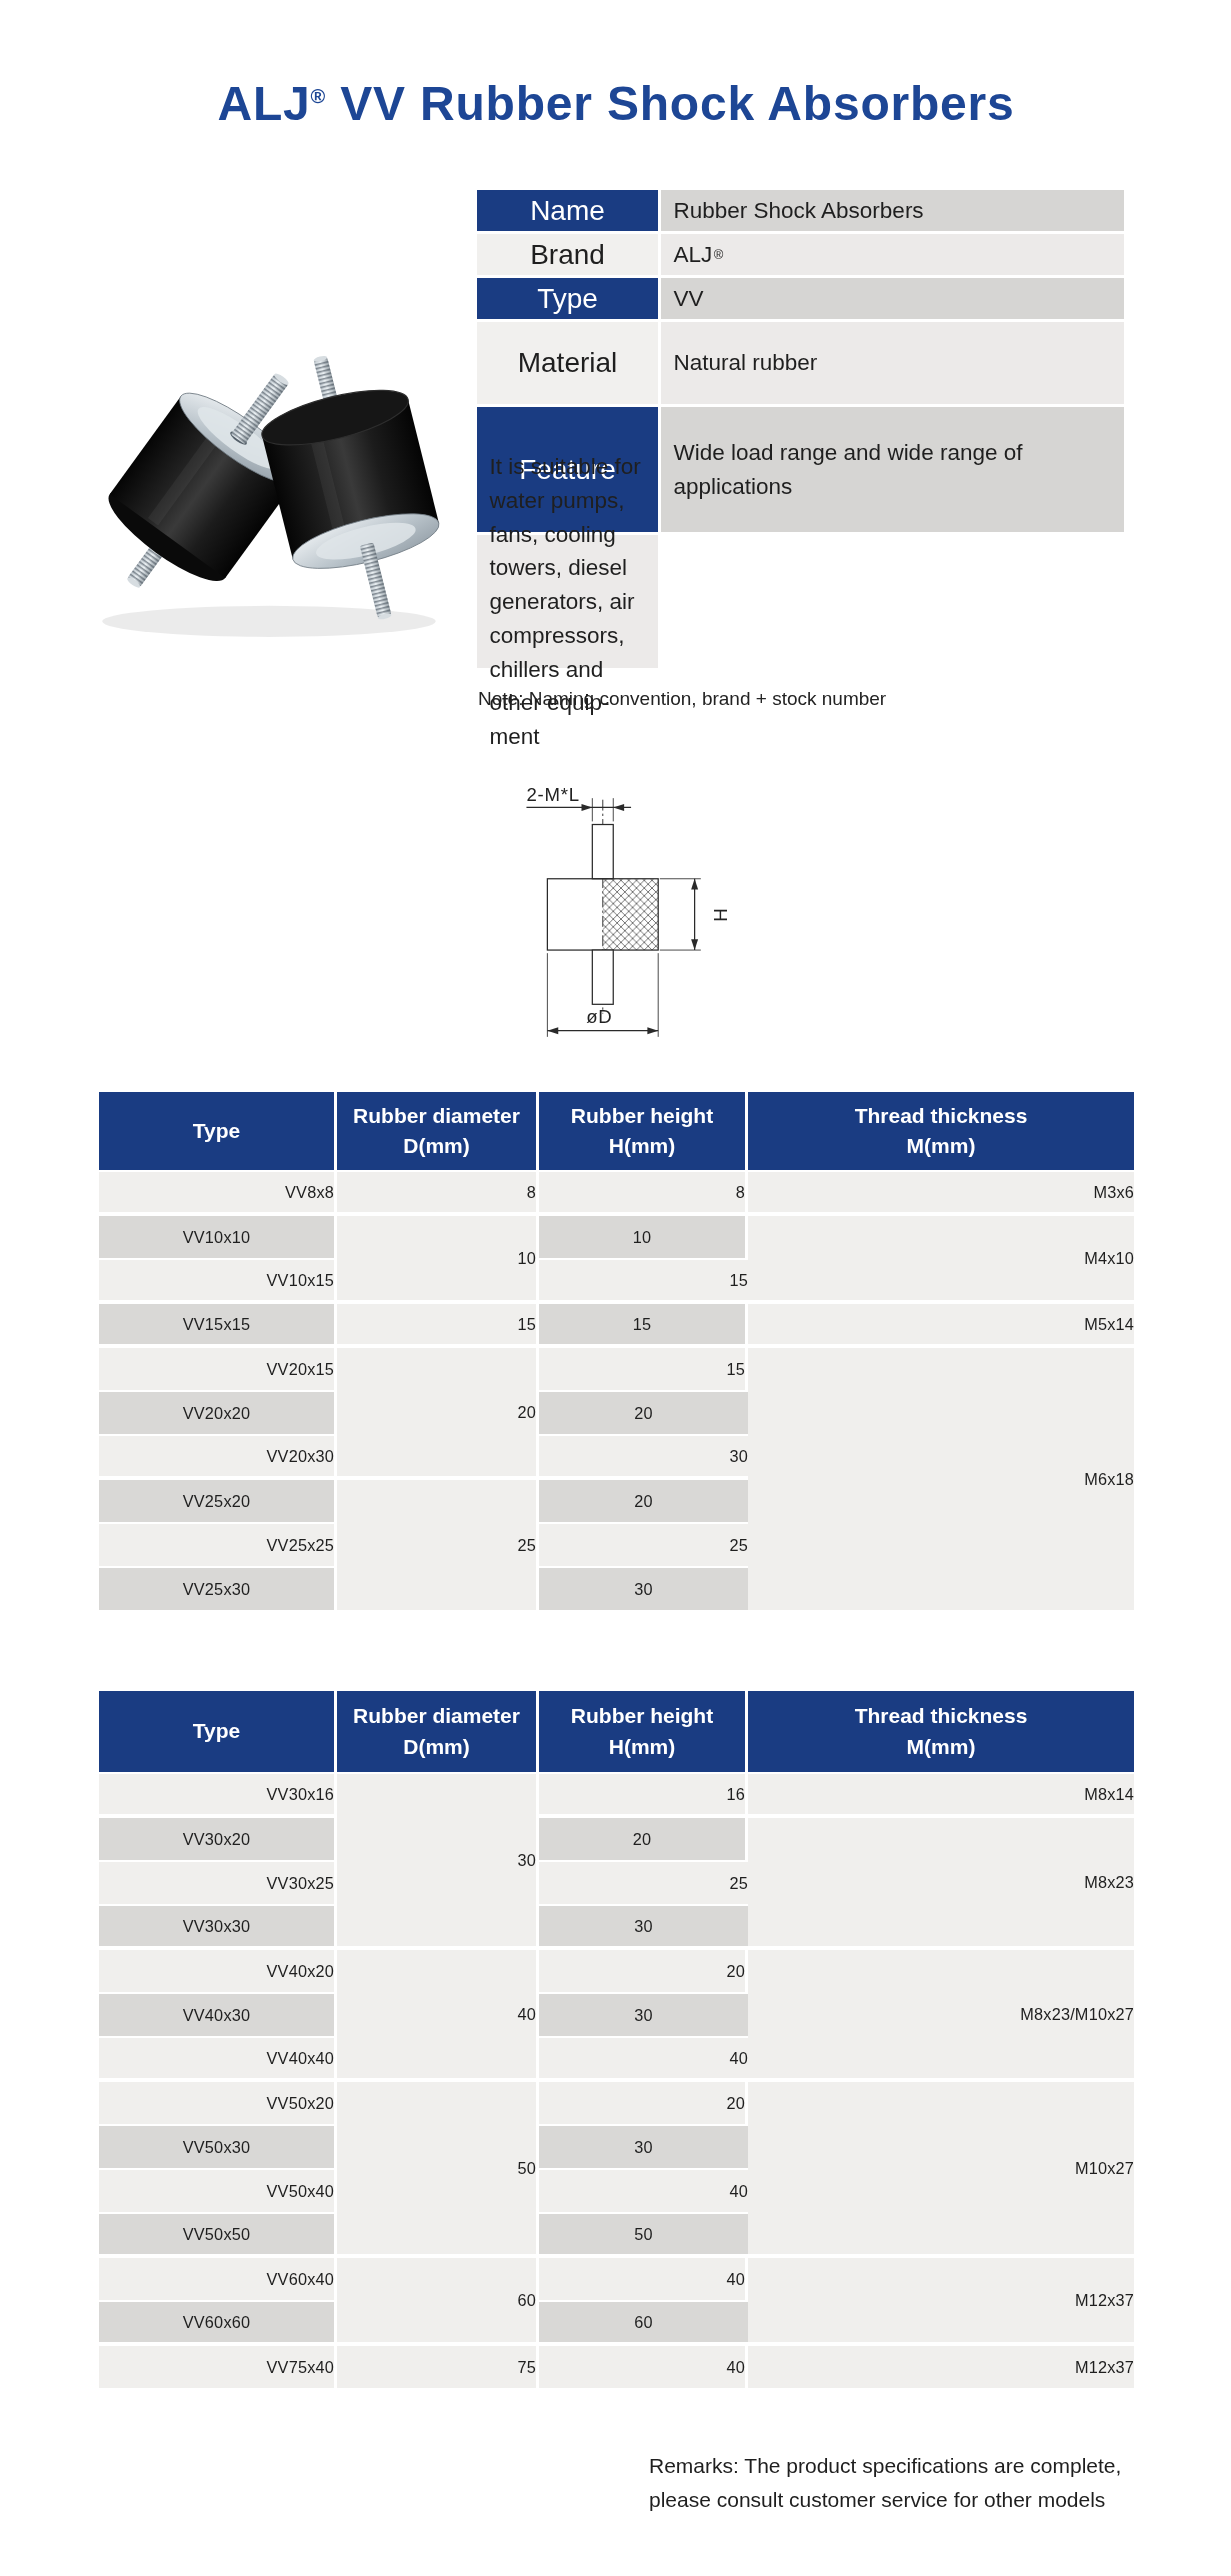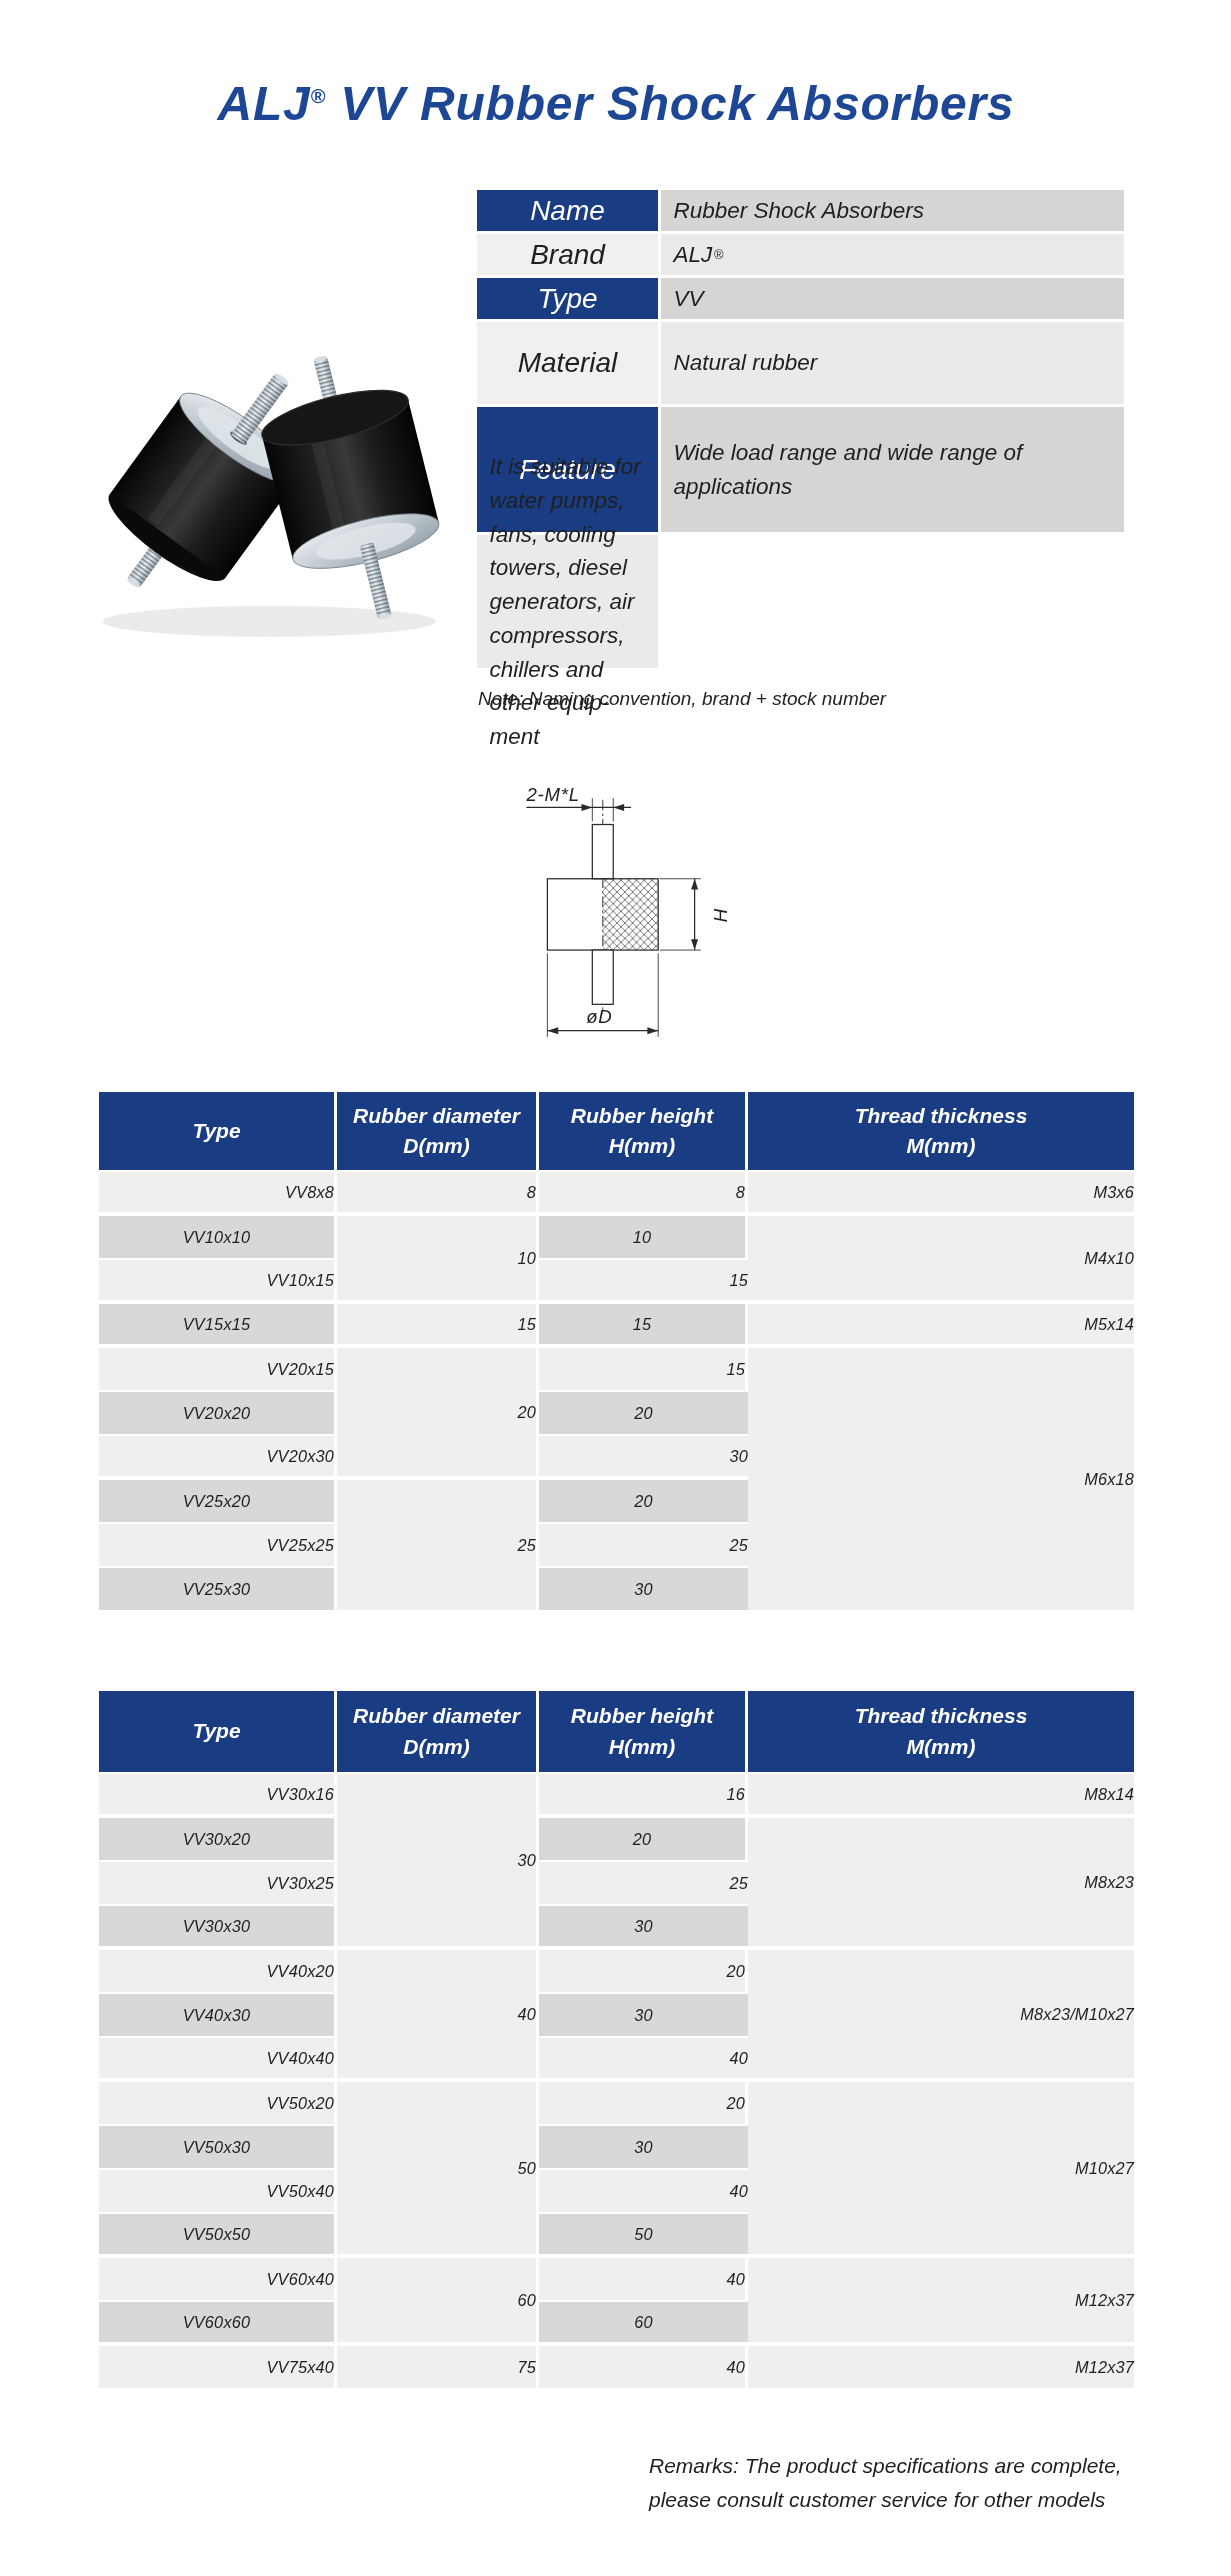--- a/index.html
+++ b/index.html
@@ -1,17 +1,17 @@
 <!DOCTYPE html>
 <html style="--blue: #1a3c82; --title-blue: #1d4695;font-size:12.4px"><head>
 <meta charset="utf-8">
 <style>
   html,body{margin:0;padding:0;background:#ffffff;}
   *{box-sizing:border-box;font-family:"Liberation Sans",sans-serif;}
-  .page{position:relative;width:1232px;height:2576px;background:#fff;overflow:hidden;font-style:italic;}
+  .page{position:relative;width:1232px;height:2576px;background:#fff;overflow:hidden;}
 
   
   .title{position:absolute;left:0;top:76px;width:100%;text-align:center;
          color:var(--title-blue,#1d4695);font-weight:bold;font-size:48px;letter-spacing:0.8px;}
   .title sup{font-size:20px;vertical-align:super;font-weight:bold;}
 
   
   .info{position:absolute;left:477px;top:190px;width:647px;display:grid;
         grid-template-columns:181px 463px;gap:3.1px;}
   .info .lbl{display:flex;align-items:center;justify-content:center;font-size:28px;color:#1f1f1f;}

